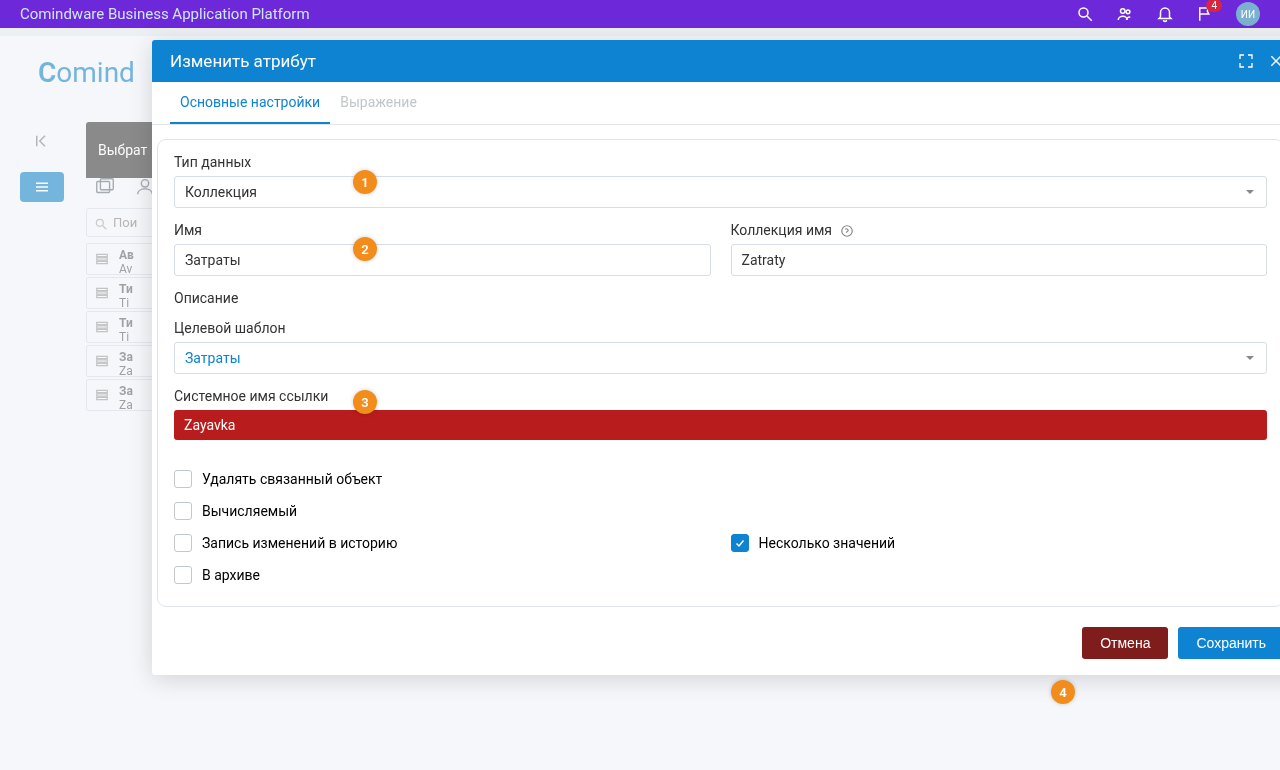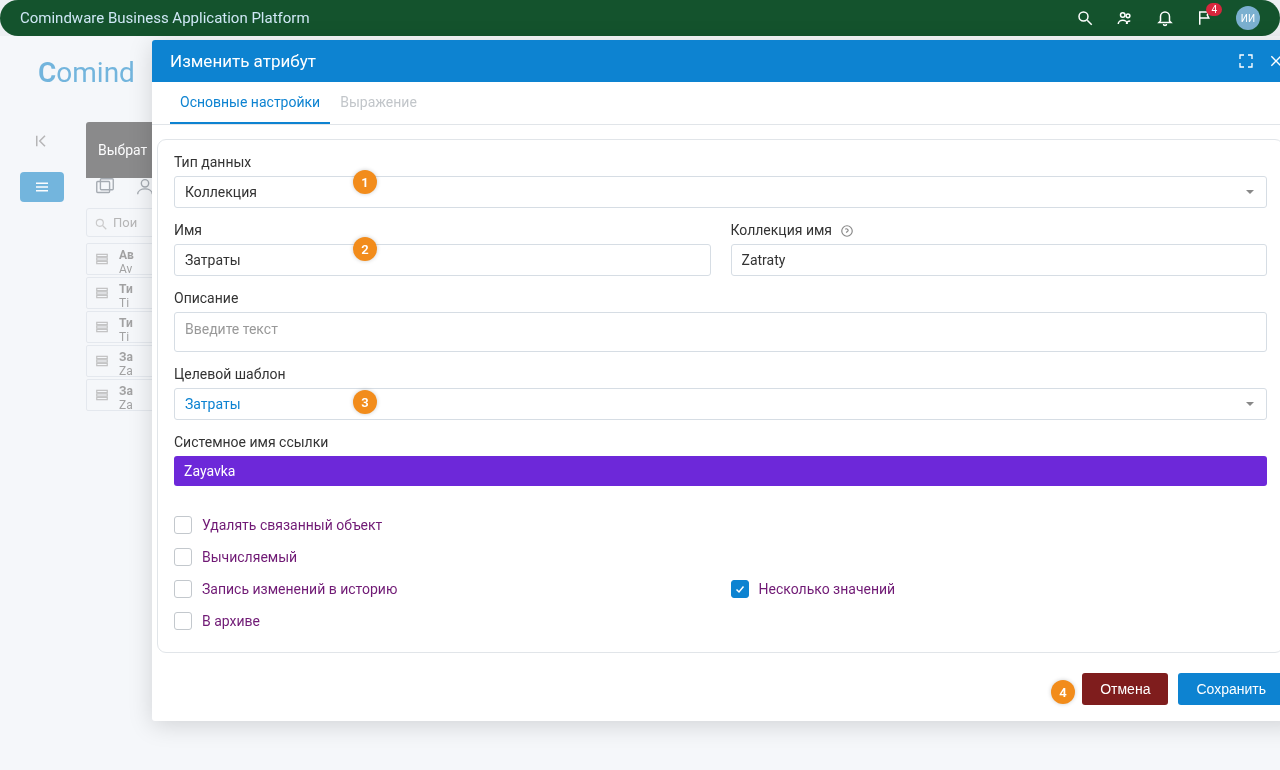--- a/index.html
+++ b/index.html
@@ -1,19 +1,19 @@
 <!DOCTYPE html>
 <html><head>
 <meta charset="utf-8">
 <style>
 * { box-sizing: border-box; margin: 0; padding: 0; }
 body { font-family: -apple-system, 'Segoe UI', Roboto, Arial, sans-serif; background: #edf0f3; width: 1280px; height: 770px; overflow: hidden; position: relative; color: #333; }
 
 
-.top-header { background: #14532d; color: #fff; height: 36px; display: flex; align-items: center; padding: 0 20px; font-size: 15px; border-radius: 18px; }
+.top-header { background: #6d28d9; color: #fff; height: 28px; display: flex; align-items: center; padding: 0 20px; font-size: 15px; }
 .top-header .title { flex: 1; color: #cfe7f5; }
 .top-header .icons { display: flex; gap: 22px; align-items: center; }
 .top-header .hicon { width: 18px; height: 18px; fill: #fff; position: relative; }
 .top-header .badge { position: absolute; top: -6px; right: -8px; background: #d7263d; color: #fff; border-radius: 8px; font-size: 10px; padding: 1px 5px; }
 .top-header .avatar { width: 24px; height: 24px; border-radius: 50%; background: #7bb0d0; display: flex; align-items: center; justify-content: center; font-size: 10px; color: #fff; }
 
 
 .workspace { position: absolute; top: 36px; left: 0; right: 0; bottom: 0; background: #f2f5f8; }
 .logo-area { position: absolute; left: 38px; top: 20px; font-size: 28px; color: #1a88c9; font-weight: 400; }
 .logo-area .logo-c { font-weight: 600; }
@@ -45,26 +45,26 @@
 
 .form-panel { margin: 14px 18px 10px 5px; border: 1px solid #e1e5e9; border-radius: 9px; padding: 14px 16px 22px 16px; position: relative; }
 .form-row { margin-bottom: 14px; }
 .form-row.cols { display: flex; gap: 20px; }
 .form-row.cols > div { flex: 1; }
 .flabel { font-size: 14px; color: #333; margin-bottom: 6px; display: block; }
 .flabel .info-icon { display: inline-block; width: 14px; height: 14px; vertical-align: middle; margin-left: 4px; }
 .finput { width: 100%; border: 1px solid #d6dde4; border-radius: 3px; padding: 7px 10px; font-size: 14px; color: #333; background: #fff; position: relative; }
 .finput.select { position: relative; cursor: pointer; }
 .finput.select::after { content: ''; position: absolute; right: 12px; top: 50%; margin-top: -2px; border: 4px solid transparent; border-top-color: #888; }
-.finput.ro { background: #6d28d9; color: #fff; border: none; }
+.finput.ro { background: #b91c1c; color: #fff; border: none; }
 .finput.link { color: #0d83d1; }
 .ftext { width: 100%; border: 1px solid #d6dde4; border-radius: 3px; padding: 8px 10px; font-size: 14px; color: #999; min-height: 40px; }
 
 .check-grid { display: grid; grid-template-columns: 1fr 1fr; gap: 14px 20px; margin-top: 30px; }
-.check-item { display: flex; align-items: center; gap: 10px; font-size: 14px; color: #701a75; }
+.check-item { display: flex; align-items: center; gap: 10px; font-size: 14px; color: #000000; }
 .checkbox { width: 18px; height: 18px; border-radius: 3px; border: 1.5px solid #c3c8cd; background: #fff; display: flex; align-items: center; justify-content: center; flex-shrink: 0; }
 .checkbox.checked { background: #0d83d1; border-color: #0d83d1; }
 .checkbox.checked svg { stroke: #fff; }
 
 .modal-footer { display: flex; justify-content: flex-end; gap: 10px; padding: 10px 18px 16px 18px; }
 .btn { border: none; border-radius: 3px; padding: 8px 18px; font-size: 14px; cursor: pointer; }
 .btn-cancel { background: #7f1d1d; color: #fff; }
 .btn-primary { background: #0d83d1; color: #fff; }
 
 
@@ -210,21 +210,20 @@
                 <path d="M9 9a3 3 0 015 2c0 2-3 2-3 4M12 18h.01"></path>
               </svg>
           </span>
         </label>
         <div class="finput">Zatraty</div>
       </div>
     </div>
 
     <div class="form-row">
       <label class="flabel">Описание</label>
-      <div class="ftext">Введите текст</div>
     </div>
 
     <div class="form-row">
       <label class="flabel">Целевой шаблон</label>
       <div class="finput select link">Затраты</div>
     </div>
 
     <div class="form-row">
       <label class="flabel">Системное имя ссылки</label>
       <div class="finput ro">Zayavka</div>

